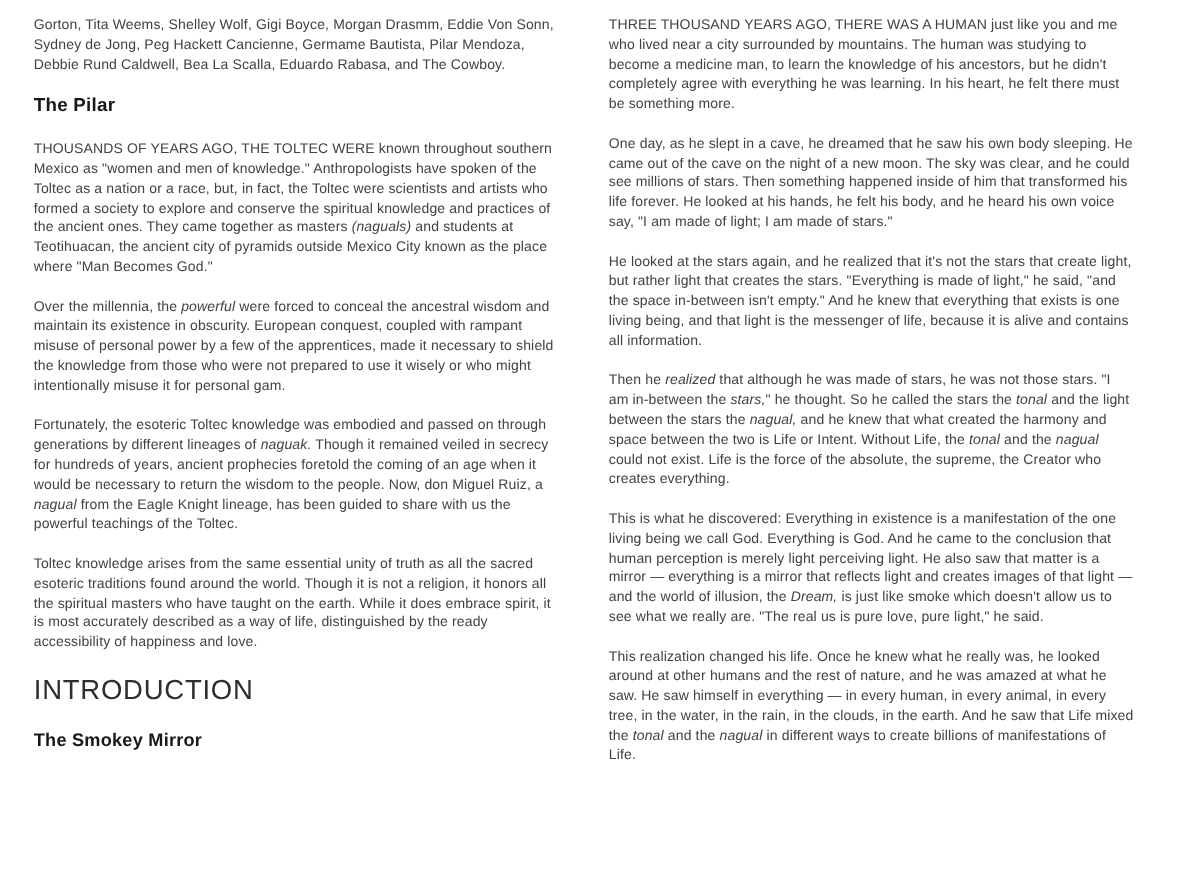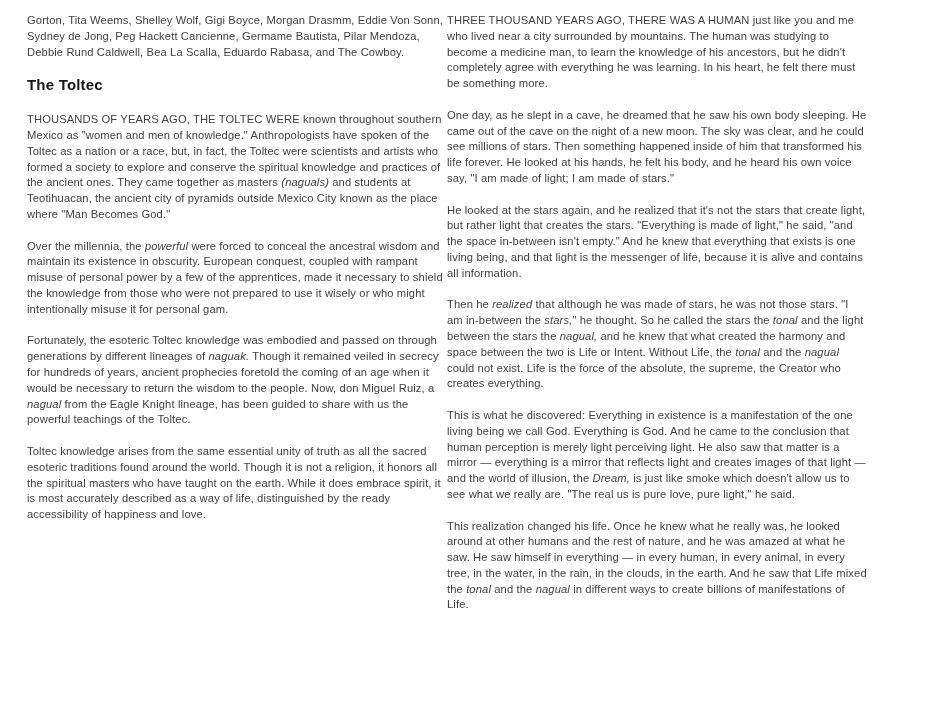--- a/index.html
+++ b/index.html
@@ -7,20 +7,21 @@
   body {
     width: 943px;
     height: 706px;
     overflow: hidden;
     font-family: "Liberation Sans", sans-serif;
     color: #414141;
     -webkit-font-smoothing: antialiased;
   }
   .page {
     display: flex;
+    gap: 40px;
     padding: 13px 28px 0 27px;
     width: 943px;
     height: 550px;
   }
   .column {
     width: 420px;
     flex: 0 0 420px;
   }
   p.body-text {
     font-size: 11.2px;
@@ -51,25 +52,27 @@
     margin: 0;
   }
 </style>
 </head>
 <body>
 
 <div class="page">
 
   <div class="column">
     <p class="body-text">Gorton, Tita Weems, Shelley Wolf, Gigi Boyce, Morgan Drasmm, Eddie Von Sonn, Sydney de Jong, Peg Hackett Cancienne, Germame Bautista, Pilar Mendoza, Debbie Rund Caldwell, Bea La Scalla, Eduardo Rabasa, and The Cowboy.</p>
-    <h2 class="section-heading">The Toltec</h2>
+    <h2 class="section-heading">The Pilar</h2>
     <p class="body-text">THOUSANDS OF YEARS AGO, THE TOLTEC WERE known throughout southern Mexico as "women and men of knowledge." Anthropologists have spoken of the Toltec as a nation or a race, but, in fact, the Toltec were scientists and artists who formed a society to explore and conserve the spiritual knowledge and practices of the ancient ones. They came together as masters <em>(naguals)</em> and students at Teotihuacan, the ancient city of pyramids outside Mexico City known as the place where "Man Becomes God."</p>
     <p class="body-text">Over the millennia, the <em>powerful</em> were forced to conceal the ancestral wisdom and maintain its existence in obscurity. European conquest, coupled with rampant misuse of personal power by a few of the apprentices, made it necessary to shield the knowledge from those who were not prepared to use it wisely or who might intentionally misuse it for personal gam.</p>
     <p class="body-text">Fortunately, the esoteric Toltec knowledge was embodied and passed on through generations by different lineages of <em>naguak.</em> Though it remained veiled in secrecy for hundreds of years, ancient prophecies foretold the coming of an age when it would be necessary to return the wisdom to the people. Now, don Miguel Ruiz, a <em>nagual</em> from the Eagle Knight lineage, has been guided to share with us the powerful teachings of the Toltec.</p>
     <p class="body-text">Toltec knowledge arises from the same essential unity of truth as all the sacred esoteric traditions found around the world. Though it is not a religion, it honors all the spiritual masters who have taught on the earth. While it does embrace spirit, it is most accurately described as a way of life, distinguished by the ready accessibility of happiness and love.</p>
+    <h1 class="chapter-heading">INTRODUCTION</h1>
+    <h2 class="subsection-heading">The Smokey Mirror</h2>
   </div>
 
   <div class="column">
     <p class="body-text">THREE THOUSAND YEARS AGO, THERE WAS A HUMAN just like you and me who lived near a city surrounded by mountains. The human was studying to become a medicine man, to learn the knowledge of his ancestors, but he didn't completely agree with everything he was learning. In his heart, he felt there must be something more.</p>
     <p class="body-text">One day, as he slept in a cave, he dreamed that he saw his own body sleeping. He came out of the cave on the night of a new moon. The sky was clear, and he could see millions of stars. Then something happened inside of him that transformed his life forever. He looked at his hands, he felt his body, and he heard his own voice say, "I am made of light; I am made of stars."</p>
     <p class="body-text">He looked at the stars again, and he realized that it's not the stars that create light, but rather light that creates the stars. "Everything is made of light," he said, "and the space in-between isn't empty." And he knew that everything that exists is one living being, and that light is the messenger of life, because it is alive and contains all information.</p>
     <p class="body-text">Then he <em>realized</em> that although he was made of stars, he was not those stars. "I am in-between the <em>stars,</em>" he thought. So he called the stars the <em>tonal</em> and the light between the stars the <em>nagual,</em> and he knew that what created the harmony and space between the two is Life or Intent. Without Life, the <em>tonal</em> and the <em>nagual</em> could not exist. Life is the force of the absolute, the supreme, the Creator who creates everything.</p>
     <p class="body-text">This is what he discovered: Everything in existence is a manifestation of the one living being we call God. Everything is God. And he came to the conclusion that human perception is merely light perceiving light. He also saw that matter is a mirror — everything is a mirror that reflects light and creates images of that light — and the world of illusion, the <em>Dream,</em> is just like smoke which doesn't allow us to see what we really are. "The real us is pure love, pure light," he said.</p>
     <p class="body-text">This realization changed his life. Once he knew what he really was, he looked around at other humans and the rest of nature, and he was amazed at what he saw. He saw himself in everything — in every human, in every animal, in every tree, in the water, in the rain, in the clouds, in the earth. And he saw that Life mixed the <em>tonal</em> and the <em>nagual</em> in different ways to create billions of manifestations of Life.</p>
   </div>

